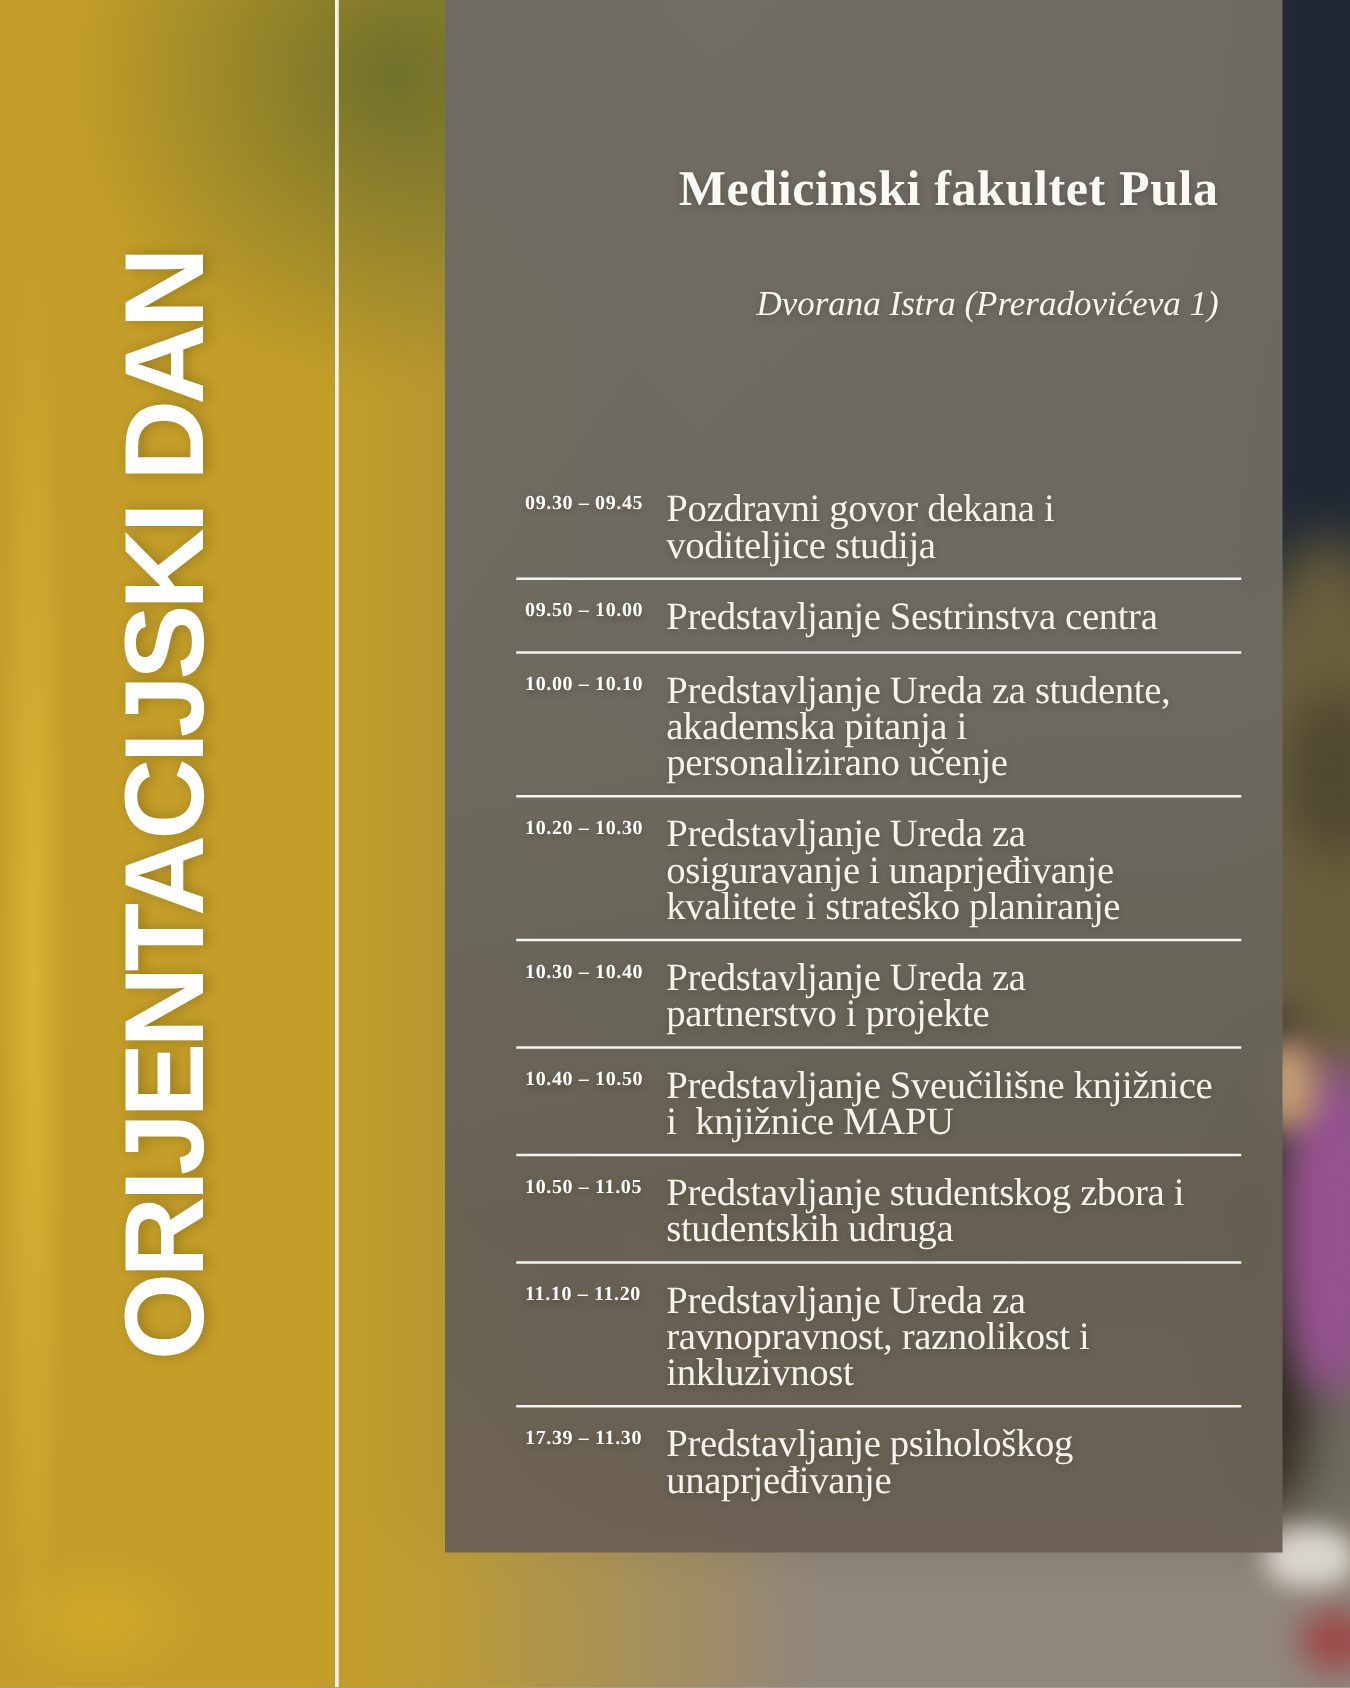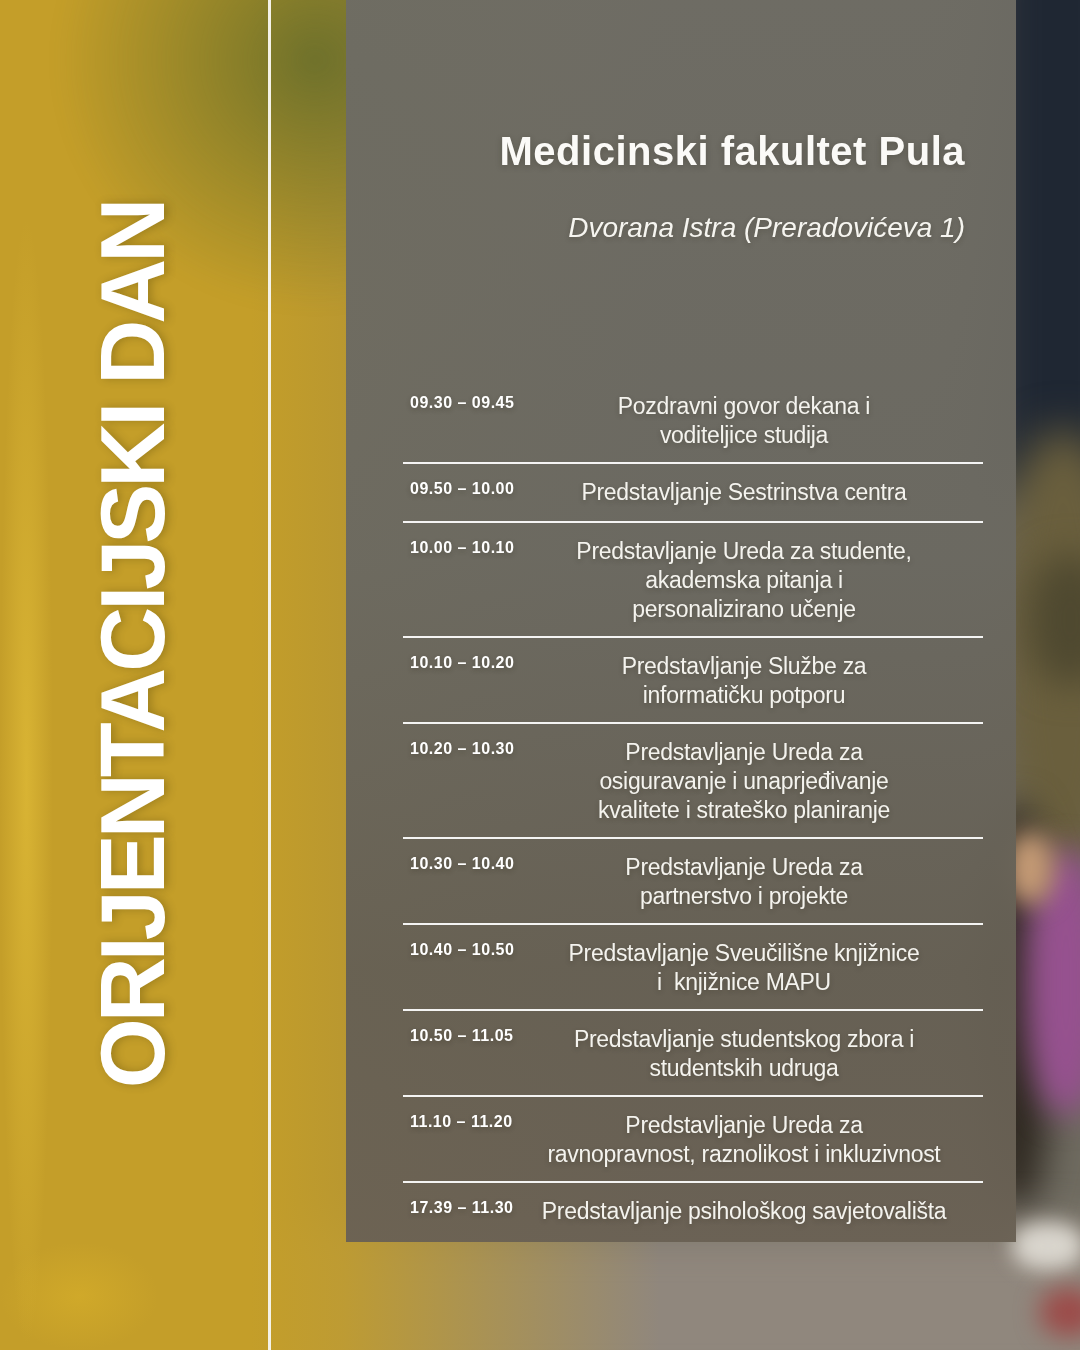--- a/index.html
+++ b/index.html
@@ -61,41 +61,42 @@
     transform: translate(-50%, -50%) rotate(-90deg);
     white-space: nowrap;
     font-size: 90px; font-weight: bold;
     letter-spacing: -4px;
     color: #ffffff;
     text-shadow: 0 3px 10px rgba(60, 50, 0, 0.30);
   }
 
   
   .panel {
-    position: absolute; left: 346px; top: 0;
+    position: absolute; left: 356px; top: 0;
     width: 670px; height: 1242px;
     background:
       linear-gradient(to bottom,
         rgba(110,108,100,0.97) 0%,
         rgba(107,105,97,0.97) 45%,
         rgba(102,96,84,0.97) 78%,
         rgba(106,97,84,0.97) 100%);
+    font-family: Liberation Serif, serif;
   }
 
   .panel-header {
     position: absolute; top: 124px; left: 60px; right: 51px;
     text-align: right; color: #fbfaf7;
   }
   .title-line {
     font-size: 40px; font-weight: bold; line-height: 54px;
     letter-spacing: 0.5px;
     text-shadow: 0 2px 6px rgba(40, 35, 20, 0.28);
   }
   .subtitle {
-    margin-top: 34px;
+    margin-top: 50px;
     font-size: 28px; font-style: italic;
     color: #f6f5f0;
     text-shadow: 0 2px 5px rgba(40, 35, 20, 0.25);
   }
 
   .schedule {
     position: absolute; top: 378px; left: 57px; right: 33px;
   }
   .srow {
     position: relative;
@@ -106,22 +107,22 @@
   .srow:last-child { border-bottom: none; }
   .time {
     position: absolute; left: 7px; top: 16px;
     font-size: 16px; font-weight: bold;
     letter-spacing: 0.5px;
     color: #ffffff;
     text-shadow: 0 2px 5px rgba(40, 35, 20, 0.3);
   }
   .desc {
     margin-left: 120px; padding-right: 18px;
-    text-align: center;
-    font-size: 23px; line-height: 29px;
+    text-align: left;
+    font-size: 31px; line-height: 29px;
     letter-spacing: -0.3px;
     color: #f4f3ee;
     white-space: pre-wrap;
     text-shadow: 0 2px 5px rgba(40, 35, 20, 0.25);
   }
 </style>
 </head>
 <body>
 
 <div class="poster">
@@ -164,25 +165,20 @@
         <div class="desc">Predstavljanje Sestrinstva centra</div>
       </div>
 
       <div class="srow">
         <div class="time">10.00 – 10.10</div>
         <div class="desc">Predstavljanje Ureda za studente,
 akademska pitanja i
 personalizirano učenje</div>
       </div>
 
-      <div class="srow">
-        <div class="time">10.10 – 10.20</div>
-        <div class="desc">Predstavljanje Službe za
-informatičku potporu</div>
-      </div>
 
       <div class="srow">
         <div class="time">10.20 – 10.30</div>
         <div class="desc">Predstavljanje Ureda za
 osiguravanje i unaprjeđivanje
 kvalitete i strateško planiranje</div>
       </div>
 
       <div class="srow">
         <div class="time">10.30 – 10.40</div>
@@ -203,18 +199,18 @@
       </div>
 
       <div class="srow">
         <div class="time">11.10 – 11.20</div>
         <div class="desc">Predstavljanje Ureda za
 ravnopravnost, raznolikost i inkluzivnost</div>
       </div>
 
       <div class="srow">
         <div class="time">17.39 – 11.30</div>
-        <div class="desc">Predstavljanje psihološkog savjetovališta</div>
+        <div class="desc">Predstavljanje psihološkog unaprjeđivanje</div>
       </div>
 
     </div>
   </div>
 </div>
 
 </body></html>

